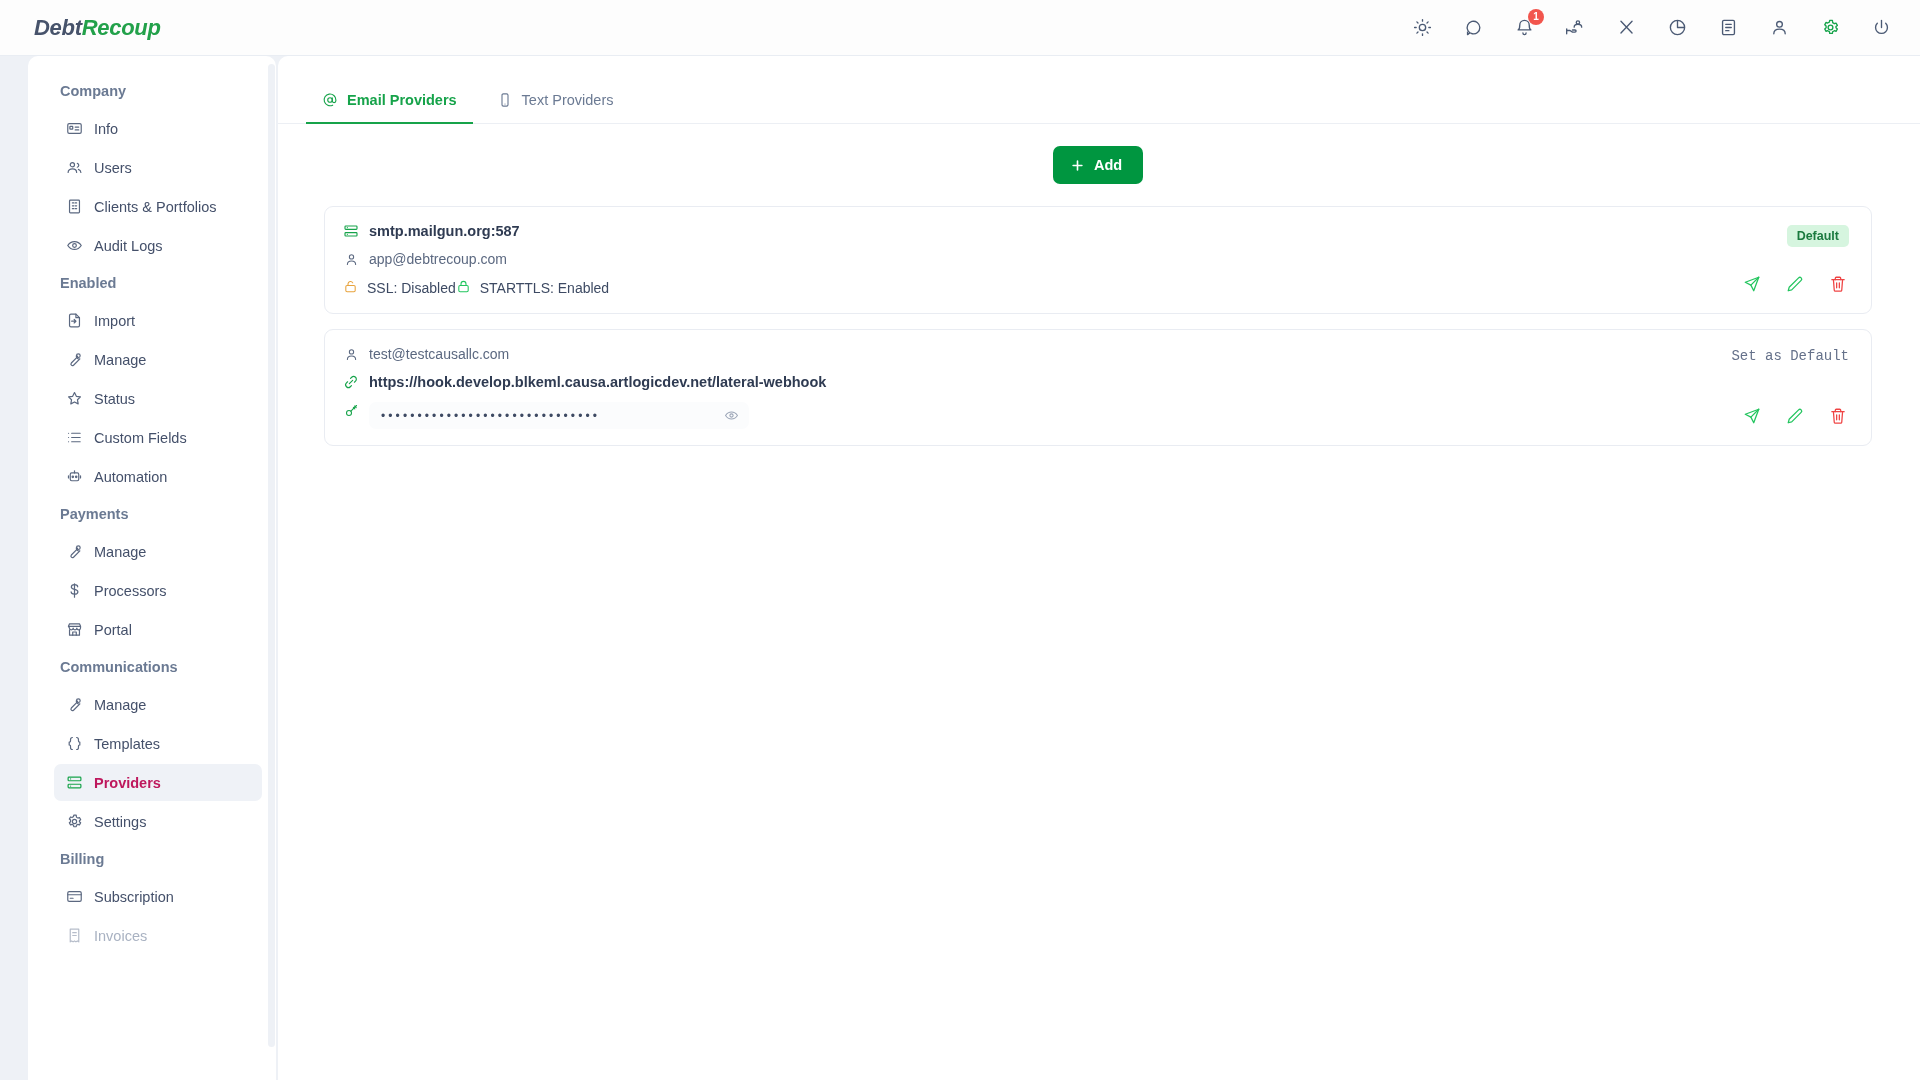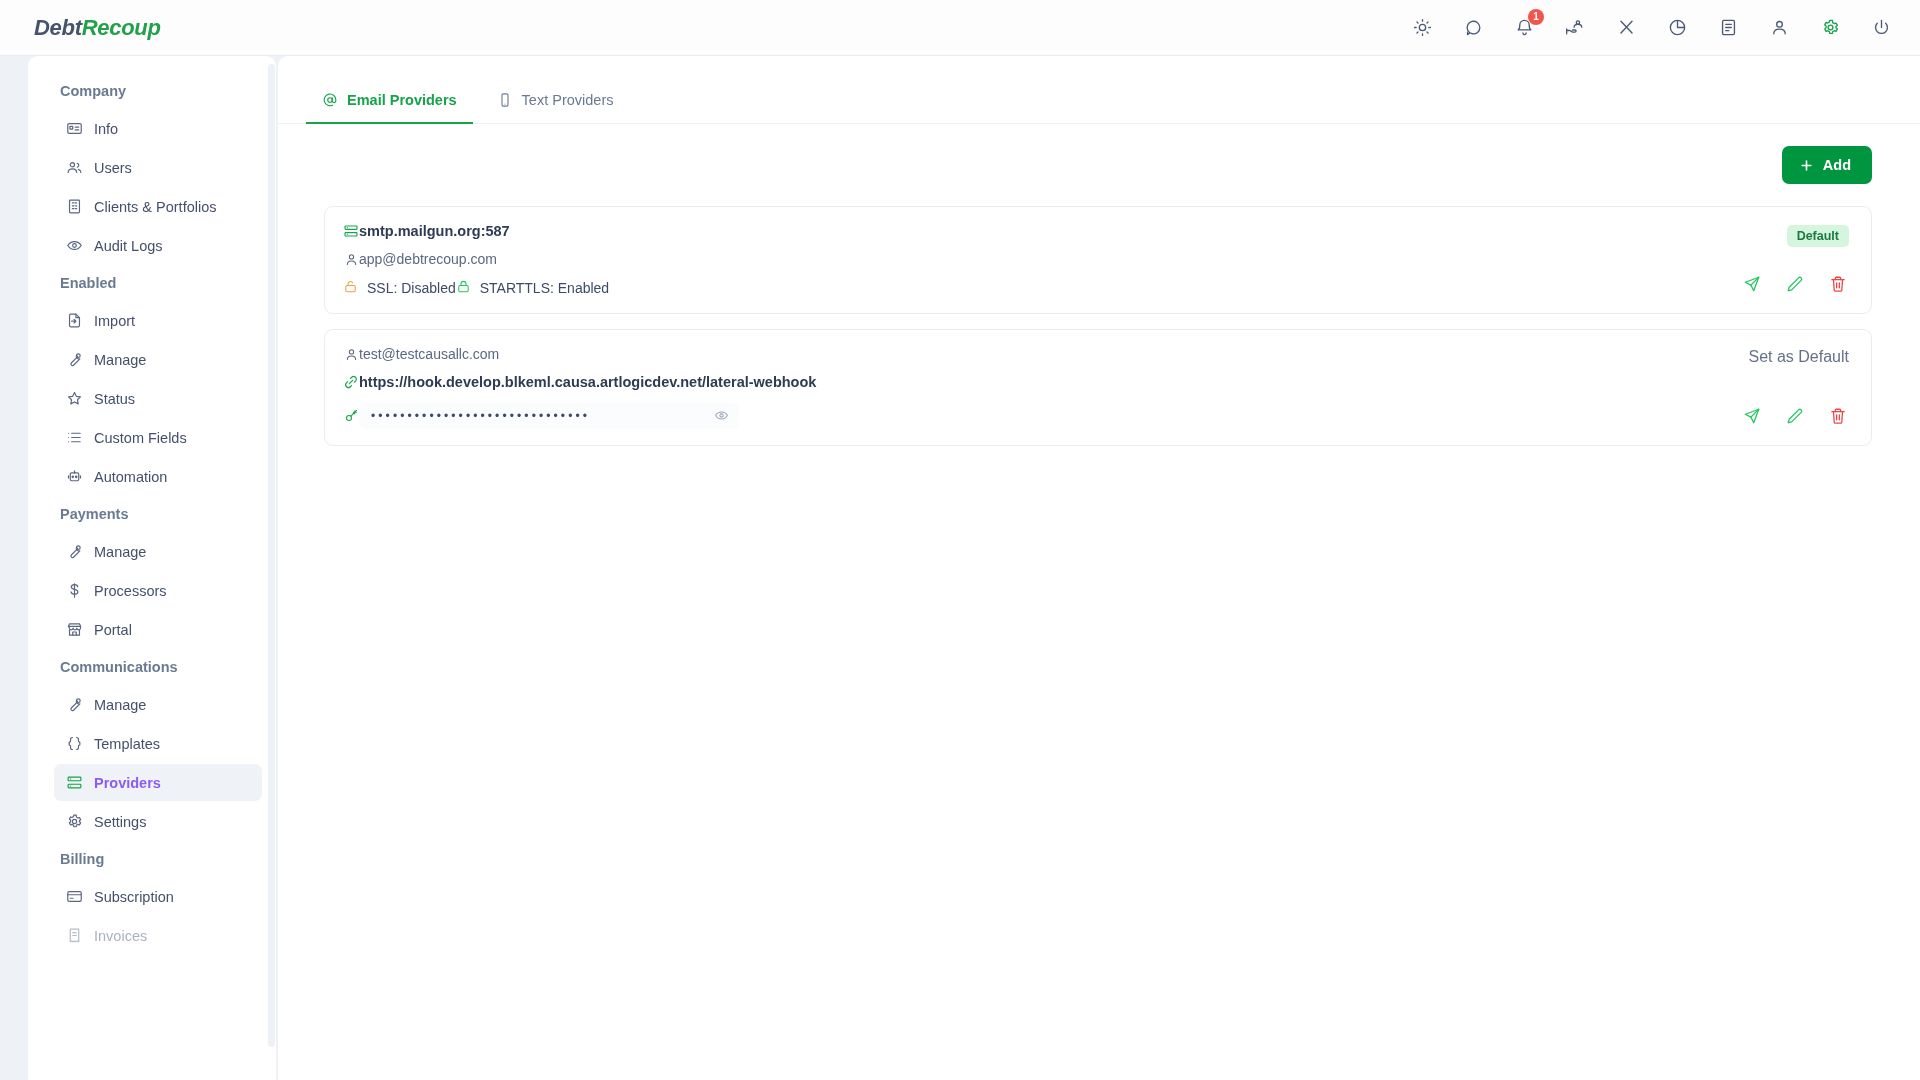--- a/index.html
+++ b/index.html
@@ -54,21 +54,21 @@
     padding: 9px 12px 9px 18px;
   }
   .sb-item {
     display: flex; align-items: center; gap: 11px;
     padding: 10px 12px; margin: 2px 0 2px 12px;
     border-radius: 7px; cursor: pointer;
     color: #44506a; font-size: 14.5px;
   }
   .sb-item .sb-ico { width: 17px; height: 17px; flex: none; display:flex; align-items:center; justify-content:center; color:#5b6880; }
   .sb-item .sb-ico svg { display:block; }
-  .sb-item.active { background: #eff2f7; color: #8b5cf6; font-weight: bold; }
+  .sb-item.active { background: #eff2f7; color: #be185d; font-weight: bold; }
   .sb-item.active .sb-ico { color: #16a34a; }
   .sb-item.disabled { color: #a9b2c2; }
   .sb-item.disabled .sb-ico { color: #b6bdca; }
   .sb-scroll {
     position: absolute; right: 1px; top: 8px;
     width: 7px; height: 96%; background: #eef1f6; border-radius: 4px;
   }
 
   
   .main {
@@ -88,21 +88,21 @@
     display: flex; align-items: center; gap: 9px;
     padding: 10px 16px 14px 16px;
     font-size: 14.5px; color: #6b7a93; cursor: pointer;
     border-bottom: 2.5px solid transparent; margin-bottom: -1px;
   }
   .tab .t-ico { width: 16px; height:16px; display:flex; align-items:center; justify-content:center; }
   .tab .t-ico svg { display:block; }
   .tab.active { color: #16a34a; font-weight: bold; border-bottom-color: #16a34a; }
 
   .content { padding: 22px 48px 0 46px; }
-  .toolbar { display: flex; justify-content: flex-end; }
+  .toolbar { display: flex; justify-content: center; }
   .add-btn {
     display: inline-flex; align-items: center; gap: 9px;
     background: #009640; color: #fff;
     border: none; border-radius: 7px;
     padding: 11px 21px 11px 17px;
     font-size: 14.5px; font-weight: bold; cursor: pointer;
     font-family: "Liberation Sans", sans-serif;
   }
   .add-btn svg { display:block; }
 
@@ -110,21 +110,21 @@
     margin-top: 22px;
     border: 1px solid #e9ecf2;
     border-radius: 9px;
     background: #fff;
     display: flex;
     padding: 16px 22px 16px 18px;
     min-height: 90px;
   }
   .card + .card { margin-top: 15px; }
   .card-body { flex: 1; display: flex; flex-direction: column; gap: 12px; }
-  .row { display: flex; align-items: center; }
+  .row { display: flex; gap: 10px; }
   .row .r-ico { width: 16px; height: 16px; flex:none; display:flex; align-items:center; justify-content:center; }
   .row .r-ico svg { display:block; }
   .host { font-size: 14.5px; font-weight: bold; color: #2f3b52; }
   .sub  { font-size: 14px; color: #5b6880; }
   .flags { display: flex; align-items: center; }
   .flag { display: flex; align-items: center; gap: 9px; font-size: 14px; color: #3d4a63; }
 
   .pwd-wrap {
     display: flex; align-items: center;
     background: #fbfcfd; border-radius: 7px;
@@ -140,22 +140,22 @@
     display: flex; flex-direction: column; align-items: flex-end;
     justify-content: space-between;
     padding: 2px 0 4px 0;
   }
   .pill {
     background: #d6f5df; color: #1b7a3f;
     font-size: 12.5px; font-weight: bold;
     border-radius: 5px; padding: 4px 10px;
   }
   .setdef {
-    color: #65718a; font-size: 16px; cursor: pointer; background:none; border:none;
-    font-family: Liberation Sans, sans-serif;
+    color: #65718a; font-size: 14px; cursor: pointer; background:none; border:none;
+    font-family: Liberation Mono, monospace;
   }
   .actions { display: flex; align-items: center; gap: 25px; padding-right: 2px; }
   .act { cursor: pointer; display: flex; }
   .act svg { display:block; }
   .act.send { color: #22c55e; }
   .act.edit { color: #22c55e; }
   .act.del  { color: #ef4444; }
 </style>
 </head>
 <body>

